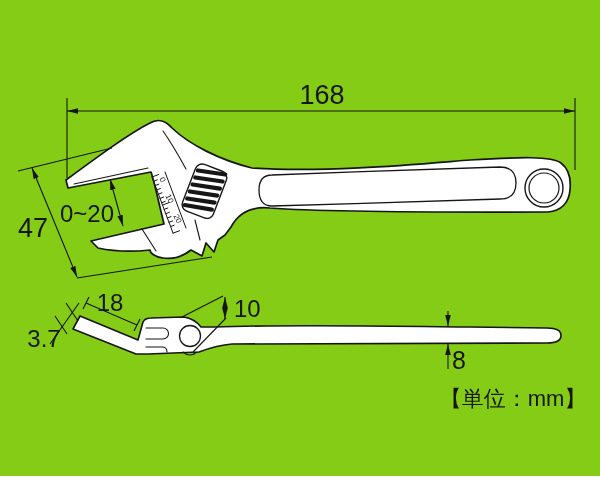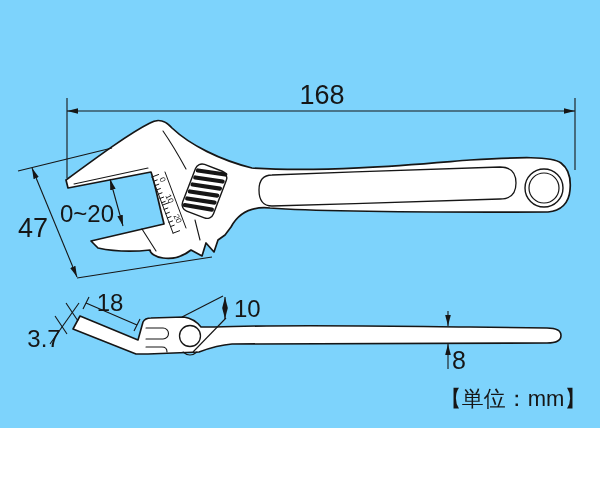--- a/index.html
+++ b/index.html
@@ -1,16 +1,16 @@
 <!DOCTYPE html>
 <html><head>
 <meta charset="utf-8">
 <style>
   html,body{margin:0;padding:0;background:#fff;}
-  .stage{position:relative;width:600px;height:428px;background:#7dd3fc;overflow:hidden;
+  .stage{position:relative;width:600px;height:476px;background:#84cc16;overflow:hidden;
          font-family:"Liberation Sans","DejaVu Sans",sans-serif;}
   svg{display:block}
   .dim-text{font-family:"Liberation Sans","DejaVu Sans",sans-serif;fill:#161616;}
   .big{font-size:27px;}
   .mid{font-size:24px;}
   .small-scale{font-size:8px;}
   .unit{font-size:22px;}
 </style>
 </head>
 <body>

